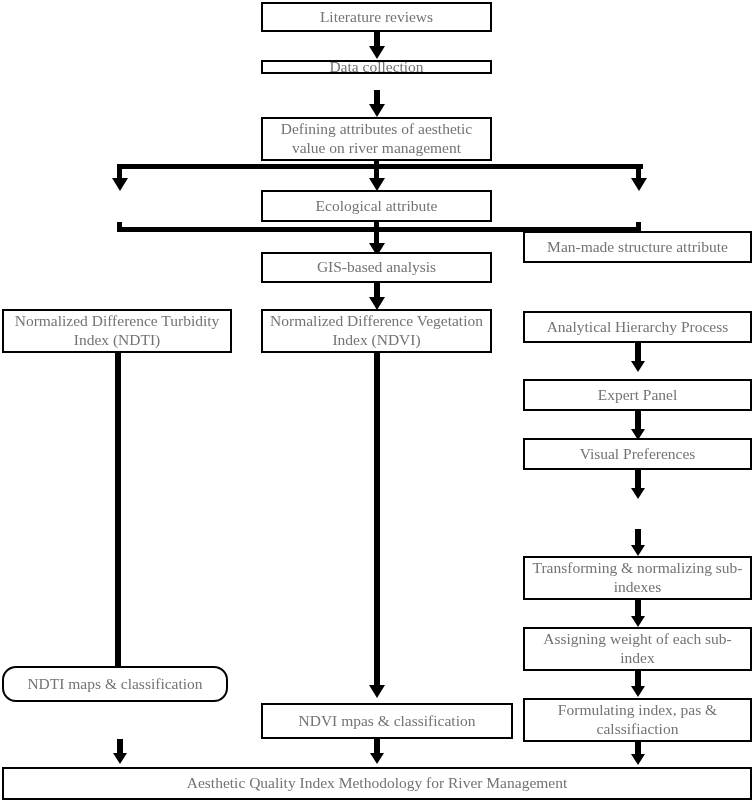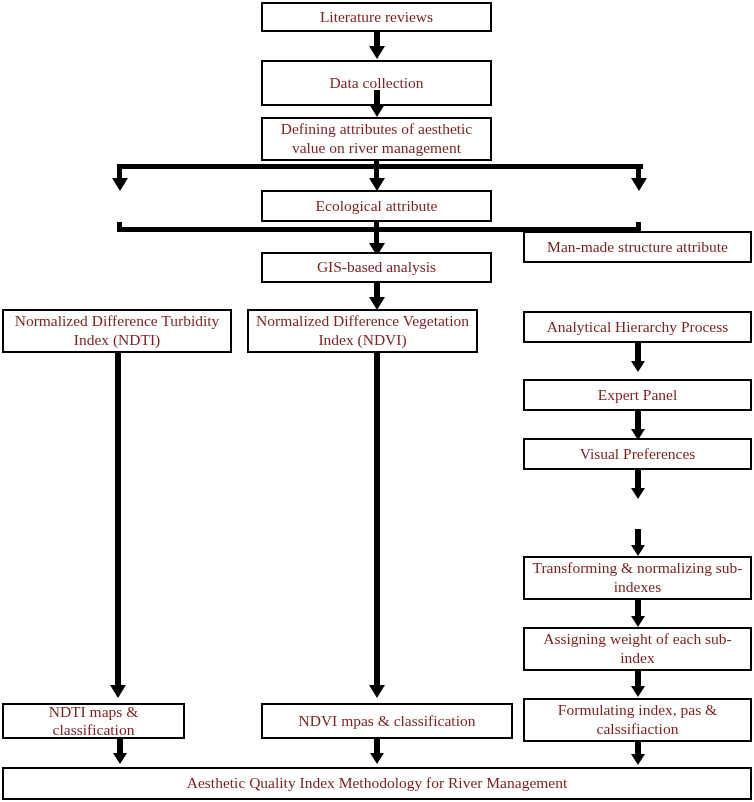--- a/index.html
+++ b/index.html
@@ -7,21 +7,21 @@
     margin: 0;
     padding: 0;
     background: #ffffff;
   }
   #diagram {
     position: relative;
     width: 754px;
     height: 802px;
     background: #ffffff;
     font-family: "Liberation Serif", "DejaVu Serif", serif;
-    color: #7f1d1d;
+    color: #737373;
     overflow: hidden;
   }
   .box {
     position: absolute;
     box-sizing: border-box;
     border: 2px solid #000000;
     background: #ffffff;
     display: flex;
     align-items: center;
     justify-content: center;
@@ -69,21 +69,21 @@
 
 <div id="diagram">
 
   <div class="box" style="left:261px; top:2px; width:231px; height:30px;">
     <span>Literature reviews</span>
   </div>
 
   <div class="arrow-v" style="left:374px; top:32px; width:6px; height:17px;"></div>
   <div class="arrow-head-down" style="left:369px; top:46px;"></div>
 
-  <div class="box" style="left:261px; top:60px; width:231px; height:46px;">
+  <div class="box" style="left:261px; top:60px; width:231px; height:14px;">
     <span>Data collection</span>
   </div>
 
   <div class="arrow-v" style="left:374px; top:90px; width:6px; height:17px;"></div>
   <div class="arrow-head-down" style="left:369px; top:104px;"></div>
 
   <div class="box two-line" style="left:261px; top:117px; width:231px; height:44px; flex-direction:column;">
     <span>Defining attributes of aesthetic</span>
     <span>value on river management</span>
   </div>
@@ -121,21 +121,21 @@
   </div>
 
   <div class="arrow-v" style="left:374px; top:283px; width:6px; height:17px;"></div>
   <div class="arrow-head-down" style="left:369px; top:297px;"></div>
 
   <div class="box two-line" style="left:2px; top:309px; width:230px; height:44px; flex-direction:column;">
     <span>Normalized Difference Turbidity</span>
     <span>Index (NDTI)</span>
   </div>
 
-  <div class="box two-line" style="left:247px; top:309px; width:231px; height:44px; flex-direction:column;">
+  <div class="box two-line" style="left:261px; top:309px; width:231px; height:44px; flex-direction:column;">
     <span>Normalized Difference Vegetation</span>
     <span>Index (NDVI)</span>
   </div>
 
   <div class="box" style="left:523px; top:311px; width:229px; height:32px;">
     <span>Analytical Hierarchy Process</span>
   </div>
 
   <div class="arrow-v" style="left:115px; top:353px; width:6px; height:336px;"></div>
   <div class="arrow-head-down" style="left:110px; top:685px;"></div>
@@ -178,21 +178,21 @@
   </div>
 
   <div class="arrow-v" style="left:635px; top:671px; width:6px; height:18px;"></div>
   <div class="arrow-head-down small" style="left:631px; top:686px;"></div>
 
   <div class="box two-line" style="left:523px; top:698px; width:229px; height:44px; flex-direction:column;text-align:center;">
     <span>Formulating index, pas &amp;</span>
     <span>calssifiaction</span>
   </div>
 
-  <div class="box" style="left:2px; top:703px; width:183px; height:36px;">
+  <div class="box" style="left:2px; top:666px; width:226px; height:36px;border-radius:14px;">
     <span>NDTI maps &amp; classification</span>
   </div>
 
   <div class="box" style="left:261px; top:703px; width:252px; height:36px;">
     <span>NDVI mpas &amp; classification</span>
   </div>
 
   <div class="arrow-v" style="left:117px; top:739px; width:6px; height:17px;"></div>
   <div class="arrow-head-down small" style="left:113px; top:753px;"></div>
 

